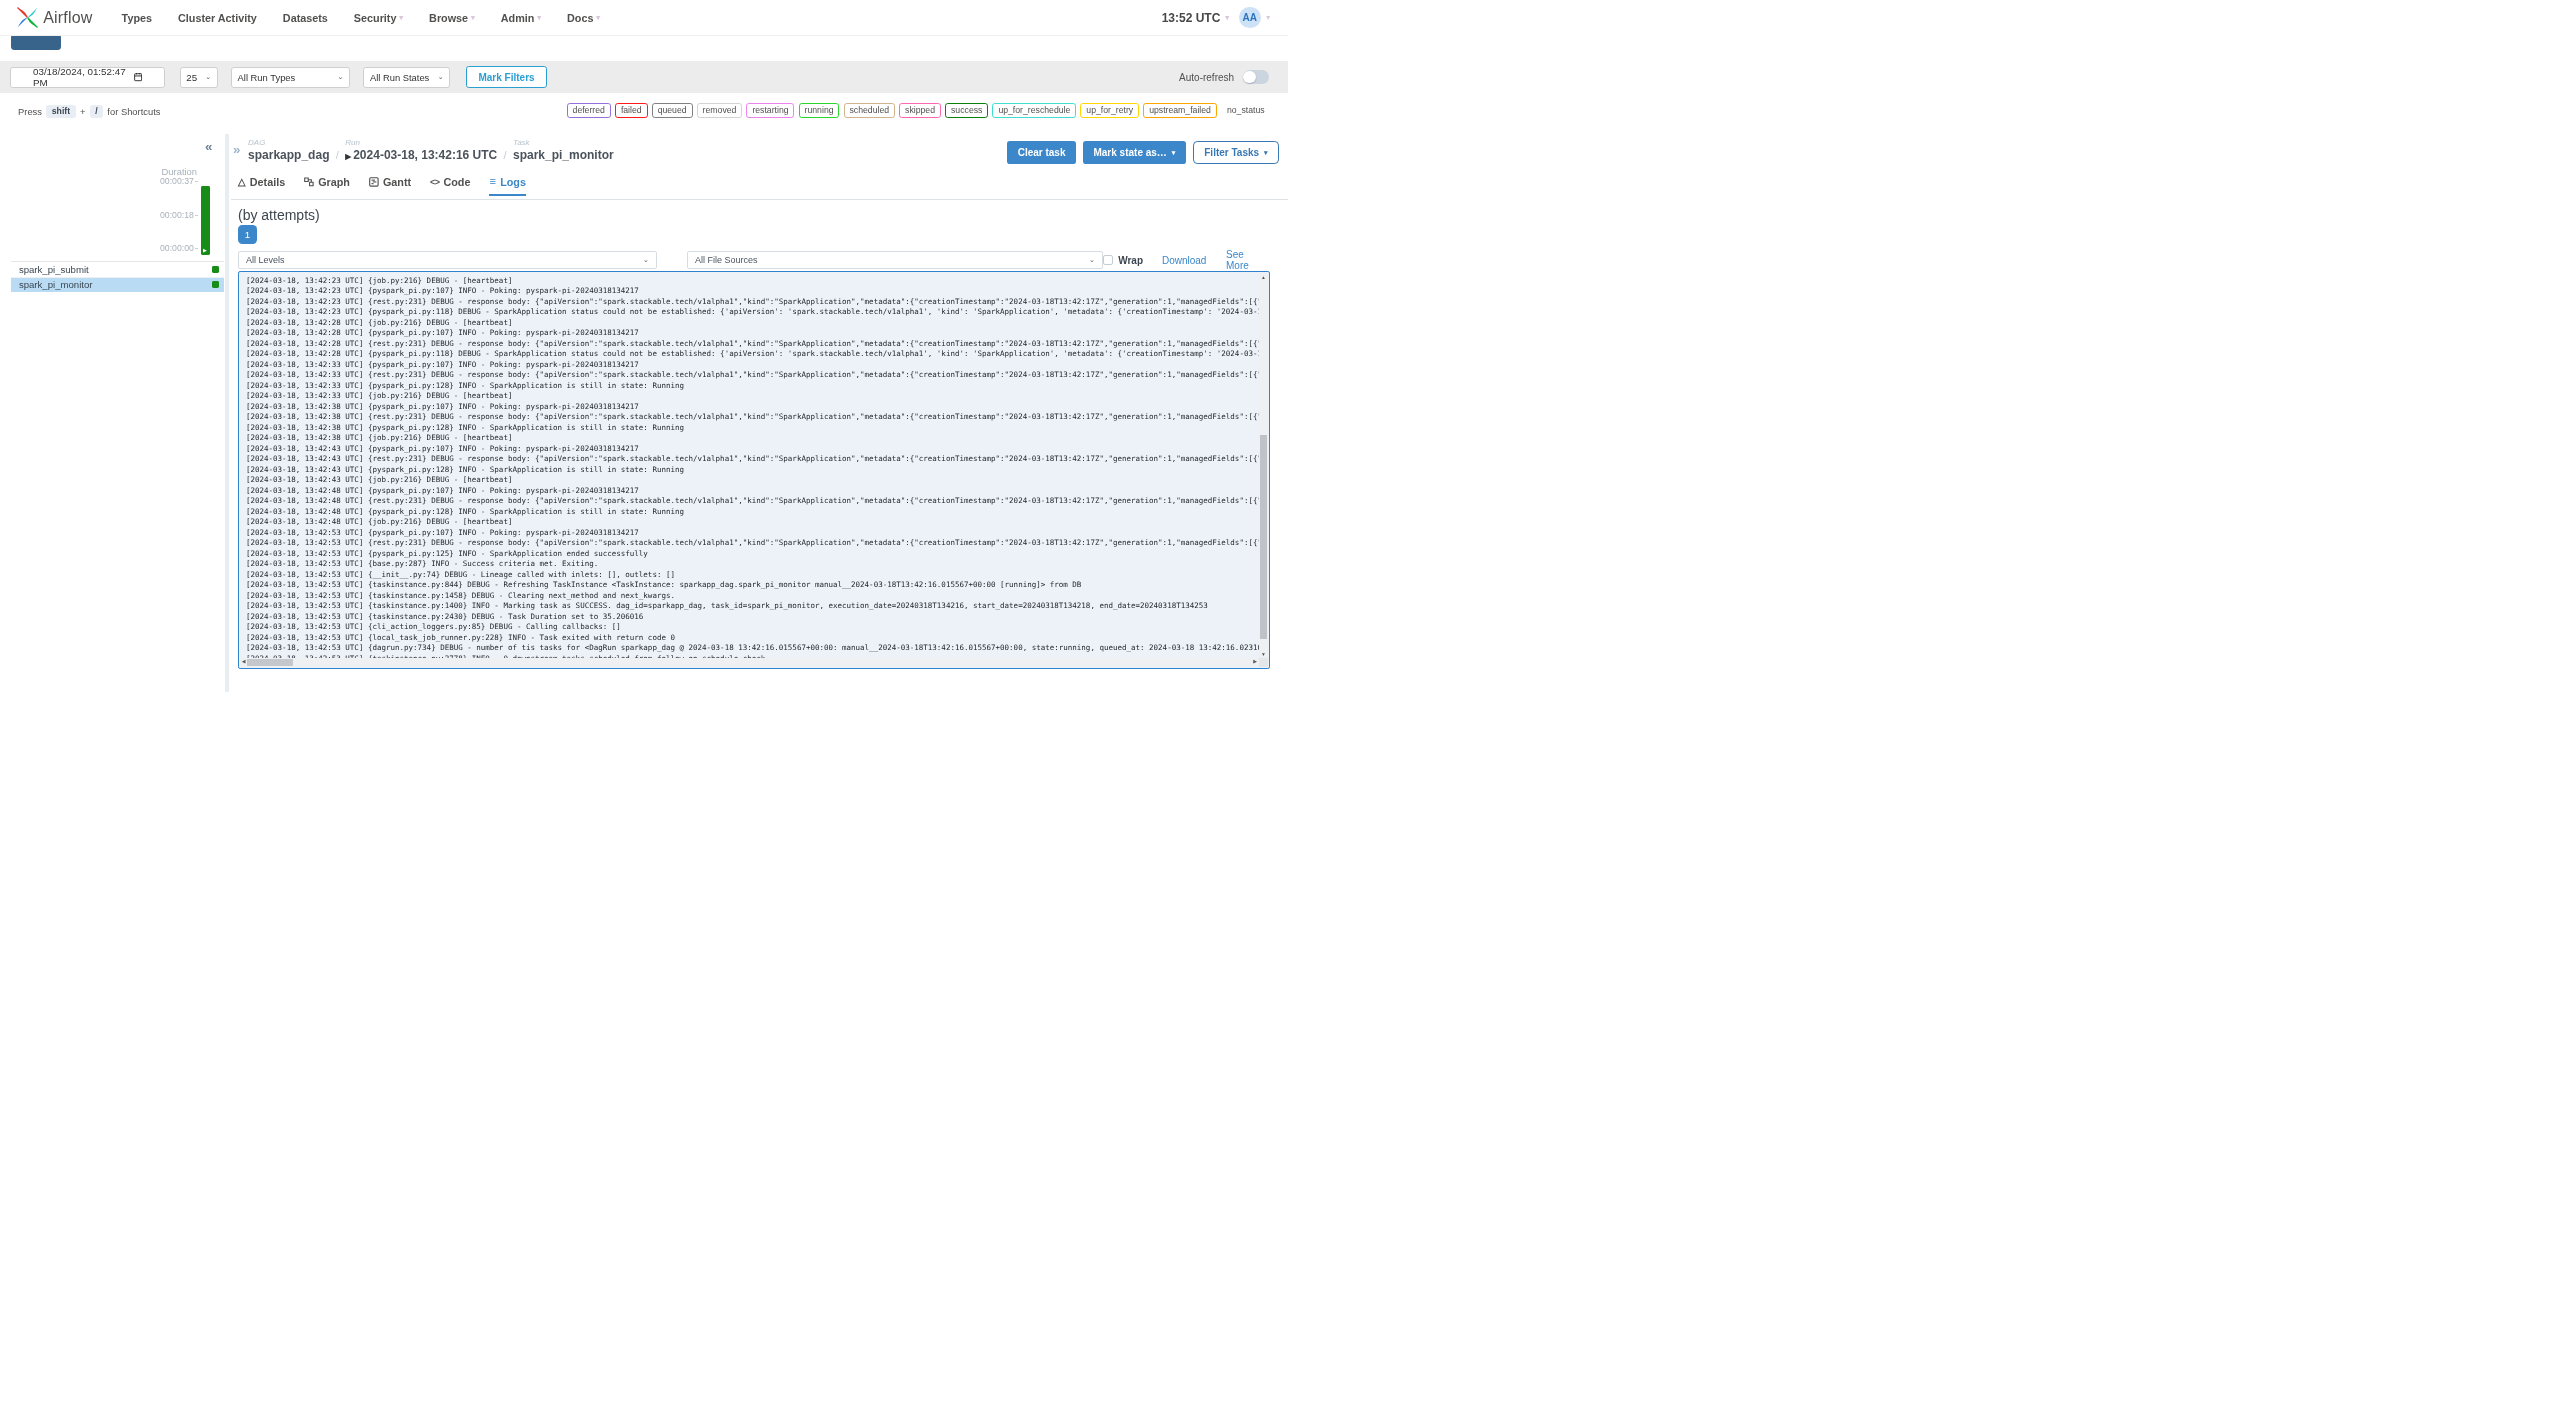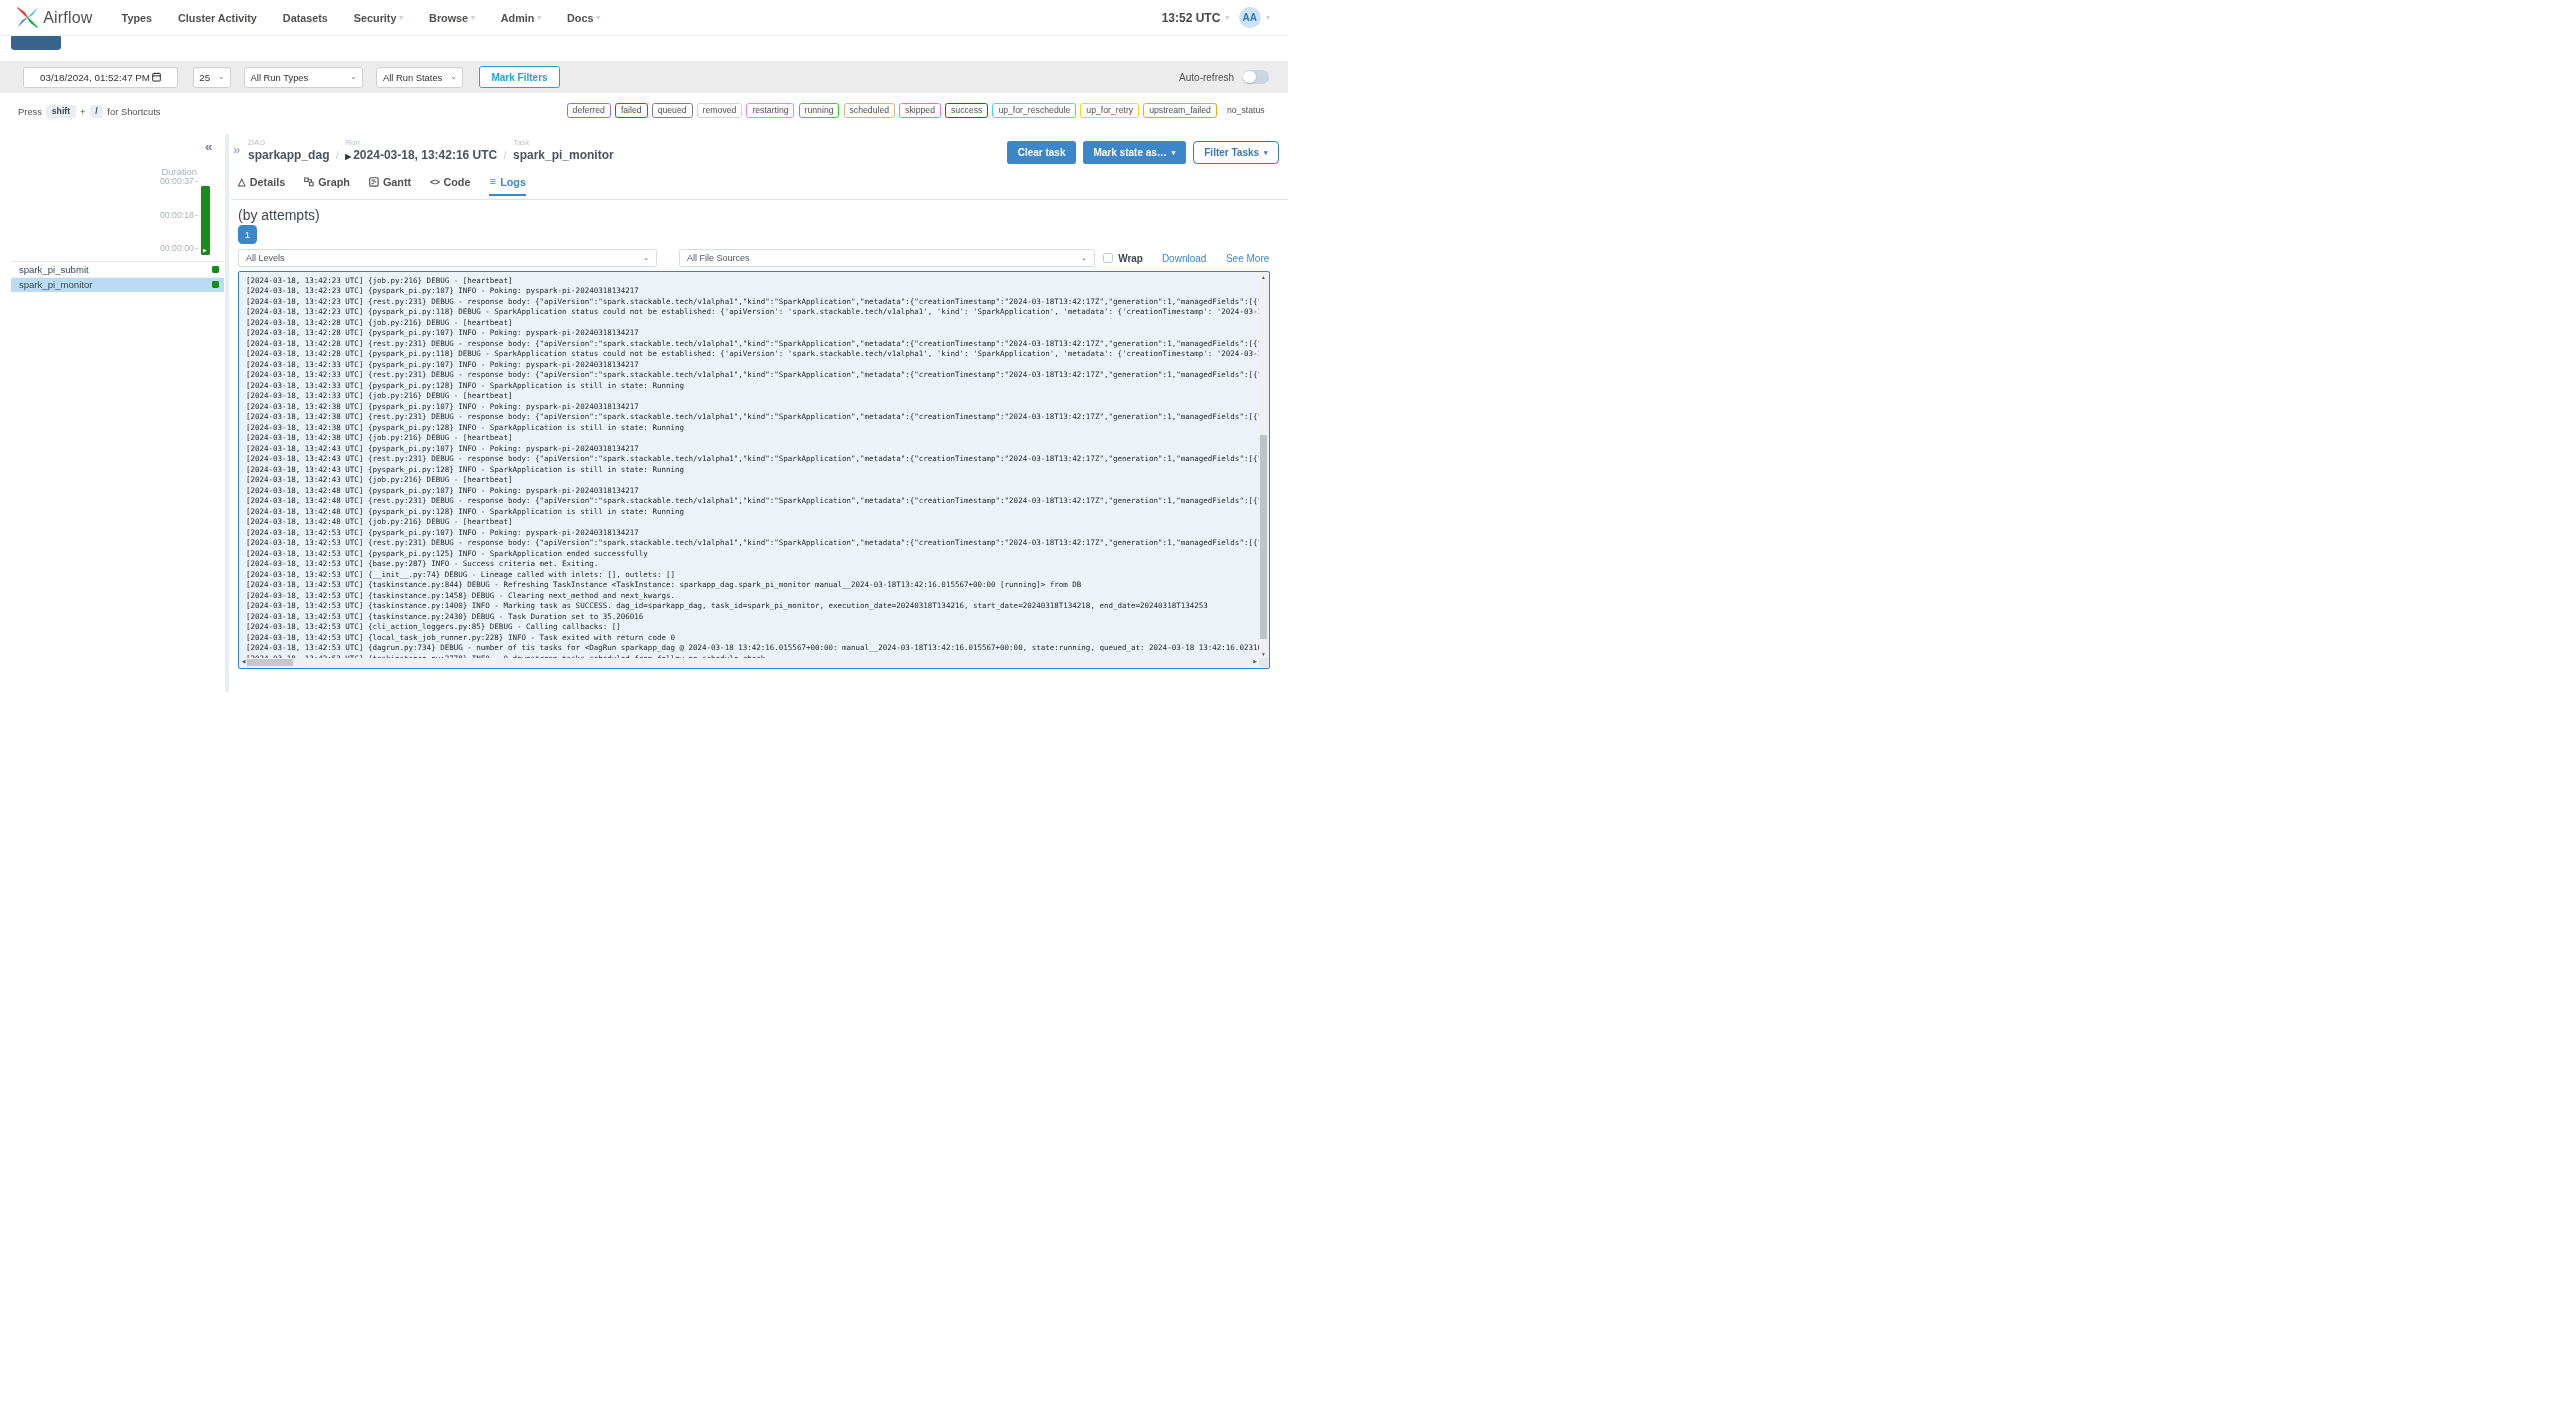--- a/index.html
+++ b/index.html
@@ -18,21 +18,21 @@
   .clock { font-size:12px; font-weight:700; color:#484746; display:flex; align-items:center; gap:4.9px; cursor:pointer; }
   .avatar-wrap { display:flex; align-items:center; gap:5.6px; cursor:pointer; }
   .avatar { width:21.7px; height:21.7px; border-radius:50%; background:#cde2f7; color:#2c74bc; font-weight:700; font-size:10px; display:flex; align-items:center; justify-content:center; }
 
   
   .partial-btn { position:absolute; left:10.5px; top:35px; width:50px; height:14.7px; background:#38648c; border-radius:2.1px 2.1px 3.5px 3.5px; cursor:pointer; }
 
   
   .filterbar { position:absolute; top:61px; left:0; right:0; height:32px; background:#ececec; display:flex; align-items:center; }
   .finput { height:21px; background:#fff; border:0.7px solid #cfcfcf; border-radius:2.8px; display:flex; align-items:center; font-size:9.8px; color:#333; cursor:pointer; }
-  .date-input { margin-left:23px; width:155px; padding:0 16px; justify-content:space-between; }
+  .date-input { margin-left:10px; width:155px; padding:0 22px; justify-content:space-between; }
   .sel { padding:0 5.6px; justify-content:space-between; gap:5.6px; }
   .sel-chevron { color:#555; font-size:7px; }
   .sel-25 { margin-left:14.7px; width:38px; }
   .sel-types { margin-left:13.3px; width:119px; font-size:9.4px; }
   .sel-states { margin-left:13.3px; width:87px; font-size:9.4px; }
   .clear-filters { margin-left:16px; height:21.7px; padding:0 11.2px; background:#fff; border:1.4px solid #2a9fd2; border-radius:2.8px; color:#2a9fd2; font-weight:700; font-size:10px; font-family:inherit; cursor:pointer; }
   .auto-refresh { margin-left:auto; margin-right:19px; display:flex; align-items:center; gap:8.4px; }
   .ar-label { font-size:10px; color:#51504f; }
   .toggle { width:26.5px; height:14px; border-radius:7px; background:#cbd5df; position:relative; cursor:pointer; display:inline-block; }
   .knob { position:absolute; left:0.7px; top:0.7px; width:12.6px; height:12.6px; border-radius:50%; background:#fff; box-shadow:0 0.7px 1.4px rgba(0,0,0,.25); }
@@ -81,21 +81,21 @@
   .tab svg { display:block; }
   .code-ico { font-size:9px; font-weight:700; letter-spacing:-0.7px; }
   .logs-ico { font-size:11.2px; font-weight:700; }
 
   
   .by-attempts { position:absolute; left:238px; top:207px; font-size:14px; color:#3f4750; }
   .attempt-btn { position:absolute; left:238px; top:225px; width:19px; height:19px; background:#3b87c9; color:#fff; border:none; border-radius:4.2px; font-size:9.8px; font-family:inherit; cursor:pointer; }
   .log-toolbar { position:absolute; left:238px; top:249px; width:1032px; display:flex; align-items:center; }
   .log-select { height:18px; background:#fff; border:0.7px solid #d6dce2; border-radius:2.1px; display:flex; align-items:center; justify-content:space-between; padding:0 7px; font-size:9px; color:#4a5560; cursor:pointer; }
   .sel-levels { width:419px; }
-  .sel-sources { width:416px; margin-left:22px; }
+  .sel-sources { width:416px; margin-left:30px; }
   .wrap-group { margin-left:auto; display:flex; align-items:center; gap:5.6px; }
   .checkbox { width:9.8px; height:9.8px; border:1px solid #c3ccd4; border-radius:2.1px; background:#fff; cursor:pointer; }
   .wrap-label { font-size:10px; font-weight:600; color:#3d4650; }
   .link { font-size:10px; color:#3b87c9; cursor:pointer; text-decoration:none; }
   .dl-link { margin-left:13.3px; }
   .sm-link { margin-left:14px; margin-right:0.7px; }
 
   
   .log-box { position:absolute; left:238px; top:271px; width:1032px; height:398px; border:1.4px solid #3182ce; border-radius:2.1px; background:#edf2f8; overflow:hidden; }
   .log-pre { position:absolute; left:0; top:0; right:9.8px; bottom:9px; overflow:hidden; padding:3.5px 0 0 7px; font-family:"DejaVu Sans Mono", monospace; font-size:7.5px; line-height:10.5px; color:#23272e; }

